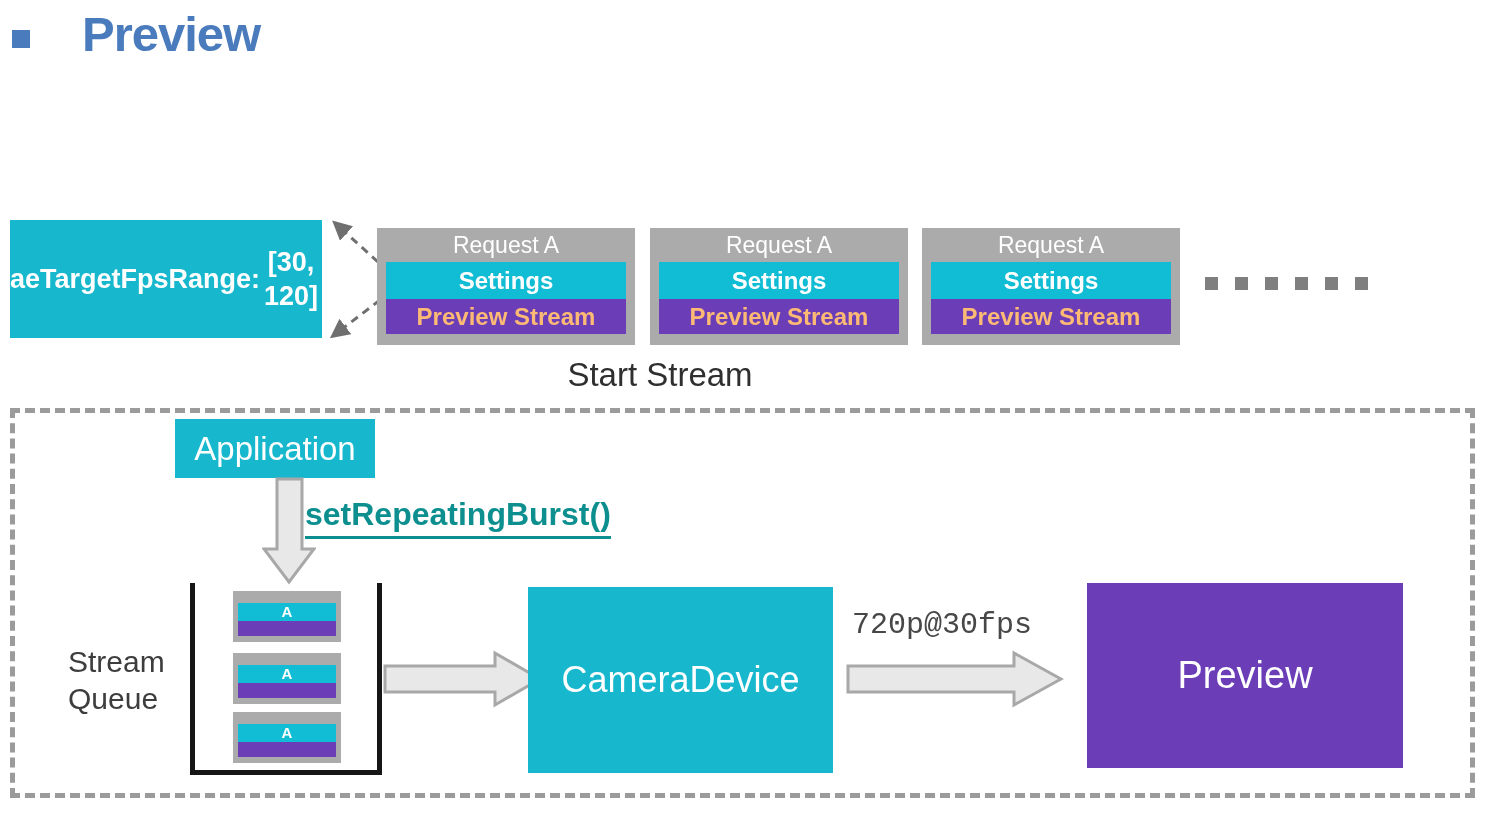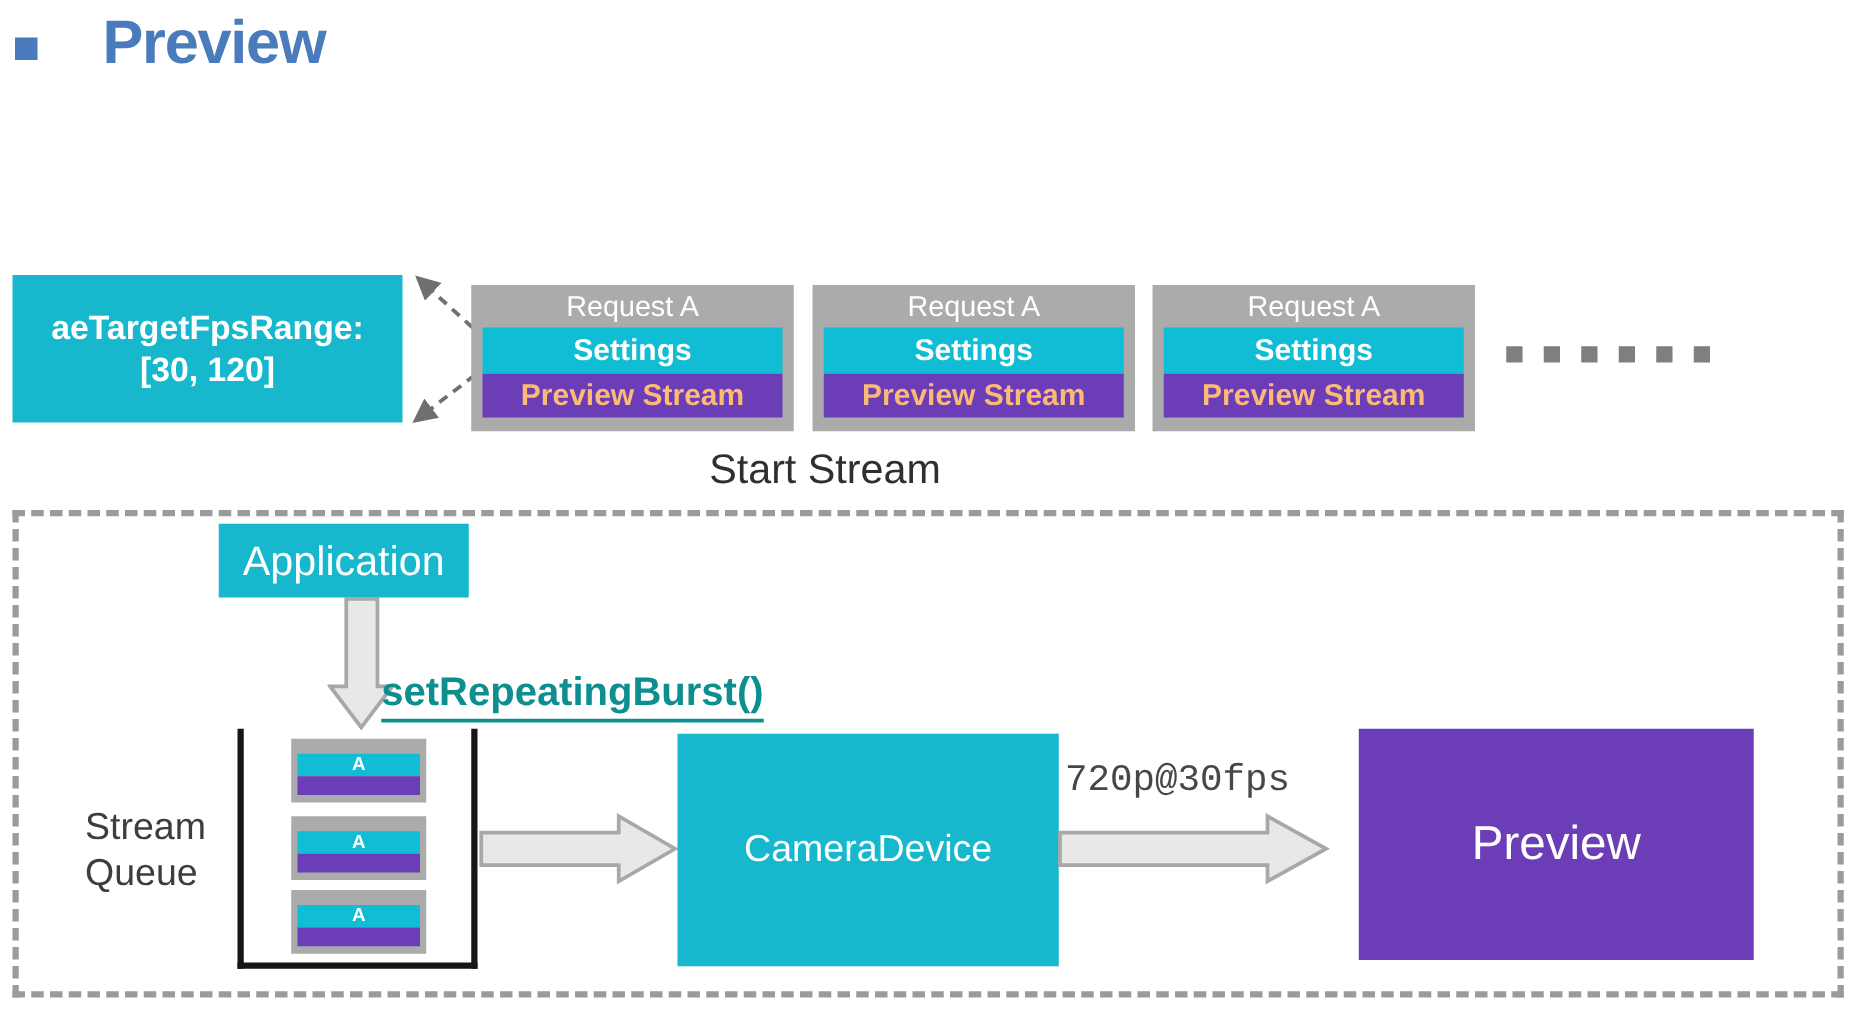--- a/index.html
+++ b/index.html
@@ -20,21 +20,21 @@
   html,body{background:#fff;}
   body{font-family:"Liberation Sans",sans-serif;}
   .stage{position:relative;width:1498px;height:816px;background:#ffffff;overflow:hidden;}
 
   
   .title-bullet{position:absolute;left:12px;top:30px;width:18px;height:18px;background:var(--title-blue);}
   .page-title{position:absolute;left:82px;top:6px;font-size:49px;font-weight:bold;letter-spacing:-1px;color:var(--title-blue);}
 
   
   .fps-box{position:absolute;left:10px;top:220px;width:312px;height:118px;background:var(--cyan);
-    color:#fff;display:flex;flex-direction:column;align-items:center;justify-content:center;
+    color:#fff;display:flex;align-items:center;justify-content:center;
     font-size:27px;font-weight:600;line-height:34px;text-align:center;}
 
   
   .expand-lines{position:absolute;left:320px;top:212px;width:64px;height:136px;}
 
   
   .request-box{position:absolute;top:228px;width:258px;height:117px;background:var(--gray-box);}
   .request-box .rq-title{height:34px;display:flex;align-items:center;justify-content:center;
     color:#fff;font-size:23px;border-radius:14px;}
   .request-box .rq-settings{margin:0 9px;height:37px;background:var(--settings-cyan);
@@ -55,41 +55,41 @@
   .dashed-container{position:absolute;left:10px;top:408px;width:1465px;height:390px;
     border:5px dashed var(--dash-border);}
 
   
   .app-box{position:absolute;left:175px;top:419px;width:200px;height:59px;background:var(--cyan);
     display:flex;align-items:center;justify-content:center;color:#fff;font-size:33px;}
 
   .down-arrow{position:absolute;left:262px;top:477px;width:54px;height:108px;}
 
   .call-label{position:absolute;left:305px;top:496px;font-size:32px;font-weight:bold;
-    color:var(--teal-link);border-bottom:3px solid var(--teal-link);padding-bottom:3px;margin-top:39px;}
+    color:var(--teal-link);border-bottom:3px solid var(--teal-link);padding-bottom:3px;}
 
   
   .queue-label{position:absolute;left:68px;top:643px;font-size:30px;line-height:37px;color:var(--text-dark);}
   .queue-wall-left{position:absolute;left:190px;top:583px;width:5px;height:192px;background:var(--queue-black);}
   .queue-wall-right{position:absolute;left:377px;top:583px;width:5px;height:192px;background:var(--queue-black);}
   .queue-floor{position:absolute;left:190px;top:770px;width:192px;height:5px;background:var(--queue-black);}
 
   .mini-request{position:absolute;left:233px;width:108px;height:51px;background:var(--gray-box);
     padding:12px 5px 6px 5px;}
   .mini-request .m-a{height:18px;background:var(--settings-cyan);display:flex;align-items:center;
     justify-content:center;color:#fff;font-size:15px;font-weight:bold;line-height:18px;}
   .mini-request .m-p{height:15px;background:var(--purple);}
   .mq-1{top:591px;} .mq-2{top:653px;} .mq-3{top:712px;}
 
   
   .flow-arrow-1{position:absolute;left:383px;top:650px;width:160px;height:58px;}
   .flow-arrow-2{position:absolute;left:846px;top:650px;width:218px;height:58px;}
 
-  .camera-box{position:absolute;left:542px;top:587px;width:305px;height:186px;background:var(--cyan);
-    display:flex;align-items:center;justify-content:center;color:#fff;font-size:30px;}
+  .camera-box{position:absolute;left:528px;top:587px;width:305px;height:186px;background:var(--cyan);
+    display:flex;align-items:center;justify-content:center;color:#fff;font-size:36px;}
   .fps-label{position:absolute;left:852px;top:608px;font-size:30px;color:#474747;font-family:Liberation Mono, monospace;}
   .preview-box{position:absolute;left:1087px;top:583px;width:316px;height:185px;background:var(--purple);
     display:flex;align-items:center;justify-content:center;color:#fff;font-size:38px;}
 
   svg .outline-arrow{fill:var(--arrow-fill);stroke:var(--arrow-stroke);stroke-width:3;stroke-linejoin:miter;}
   svg .dash-line{stroke:#6f6f6f;stroke-width:3;stroke-dasharray:8 6;fill:none;}
 </style>
 </head>
 <body>
 

